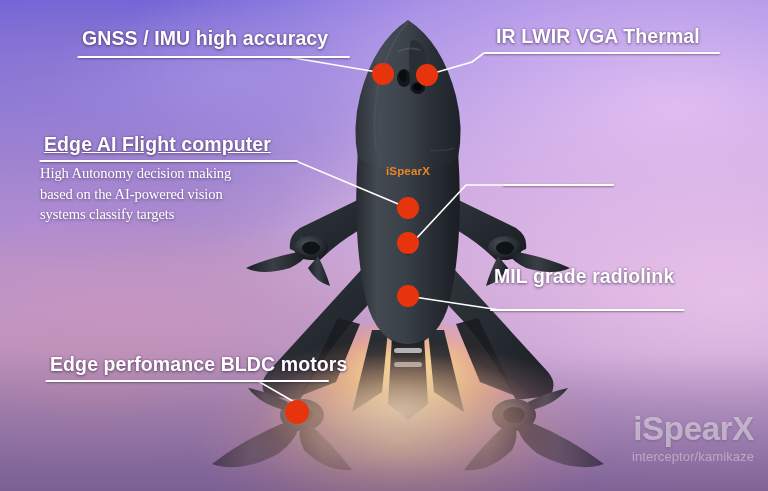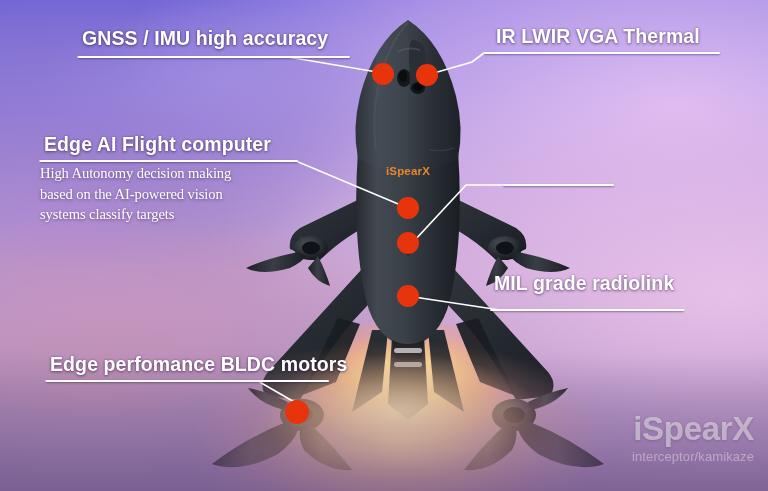--- a/index.html
+++ b/index.html
@@ -254,29 +254,29 @@
       <circle class="dot" cx="297" cy="412" r="12"></circle>
     </g>
   </svg>
 
   <div class="lbl lbl-main" style="left:82px;top:27px;">GNSS / IMU high accuracy</div>
   <div class="rule" style="left:78px;top:56px;width:272px;"></div>
 
   <div class="lbl lbl-main" style="left:496px;top:25px;text-align:center;">IR LWIR VGA Thermal</div>
   <div class="rule" style="left:484px;top:52px;width:236px;"></div>
 
-  <div class="lbl lbl-main" style="left:44px;top:133px;">Edge AI Flight computer</div>
+  <div class="lbl lbl-main" style="left:44px;top:133px;text-decoration:underline;">Edge AI Flight computer</div>
   <div class="rule" style="left:40px;top:160px;width:258px;"></div>
   <div class="sub" style="left:40px;top:163px;width:280px;">High Autonomy decision making
 based on the AI-powered vision
 systems classify targets</div>
 
   <div class="rule" style="left:503px;top:184px;width:111px;"></div>
 
-  <div class="lbl lbl-main" style="left:494px;top:272px;">MIL grade radiolink</div>
+  <div class="lbl lbl-main" style="left:494px;top:265px;">MIL grade radiolink</div>
   <div class="rule" style="left:490px;top:309px;width:194px;"></div>
 
   <div class="lbl lbl-main" style="left:50px;top:353px;">Edge perfomance BLDC motors</div>
   <div class="rule" style="left:46px;top:380px;width:283px;"></div>
 
   <div class="wm" style="top:412px;">
     <div class="wm-main">iSpearX</div>
     <div class="wm-sub">interceptor/kamikaze</div>
   </div>
 

